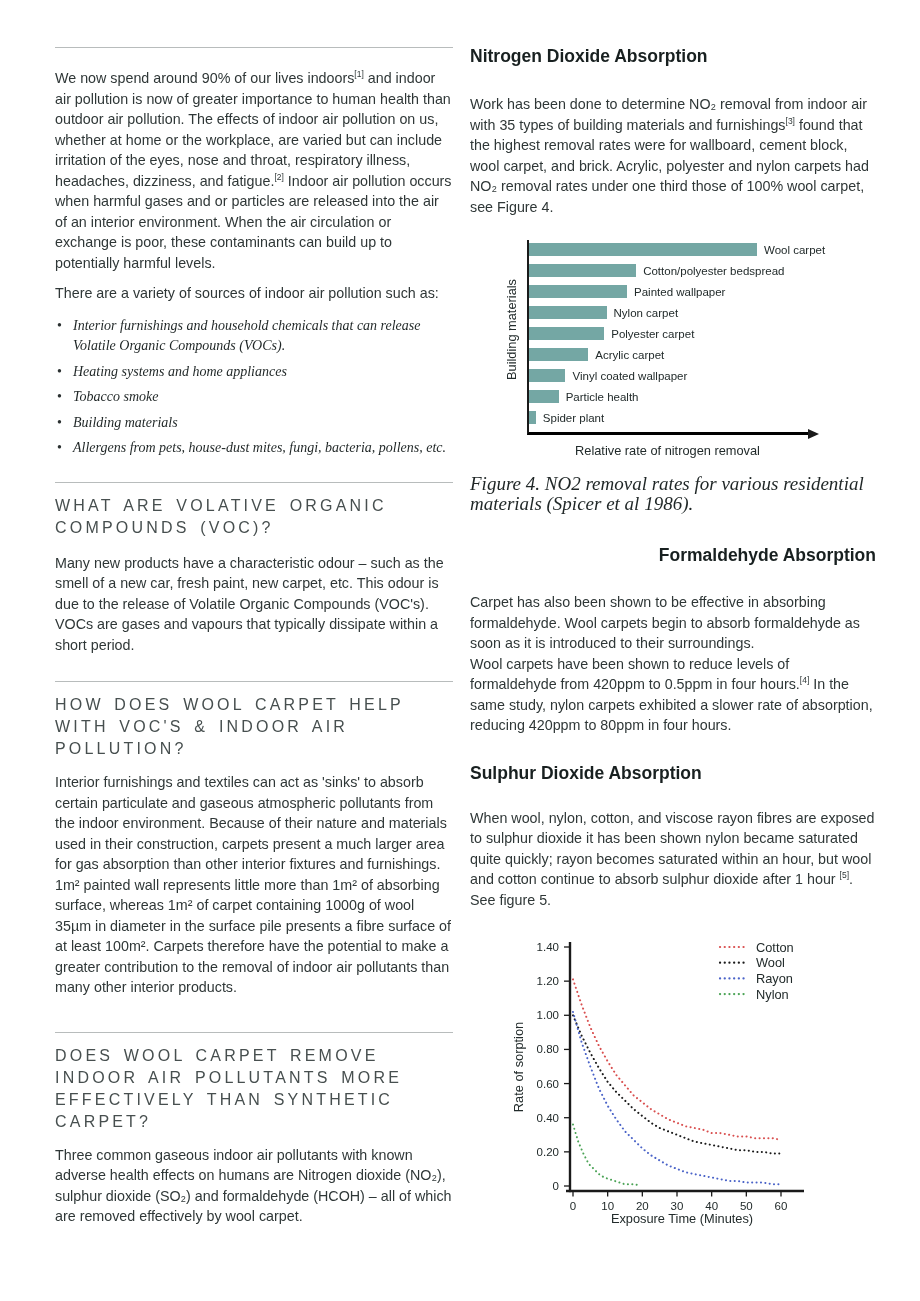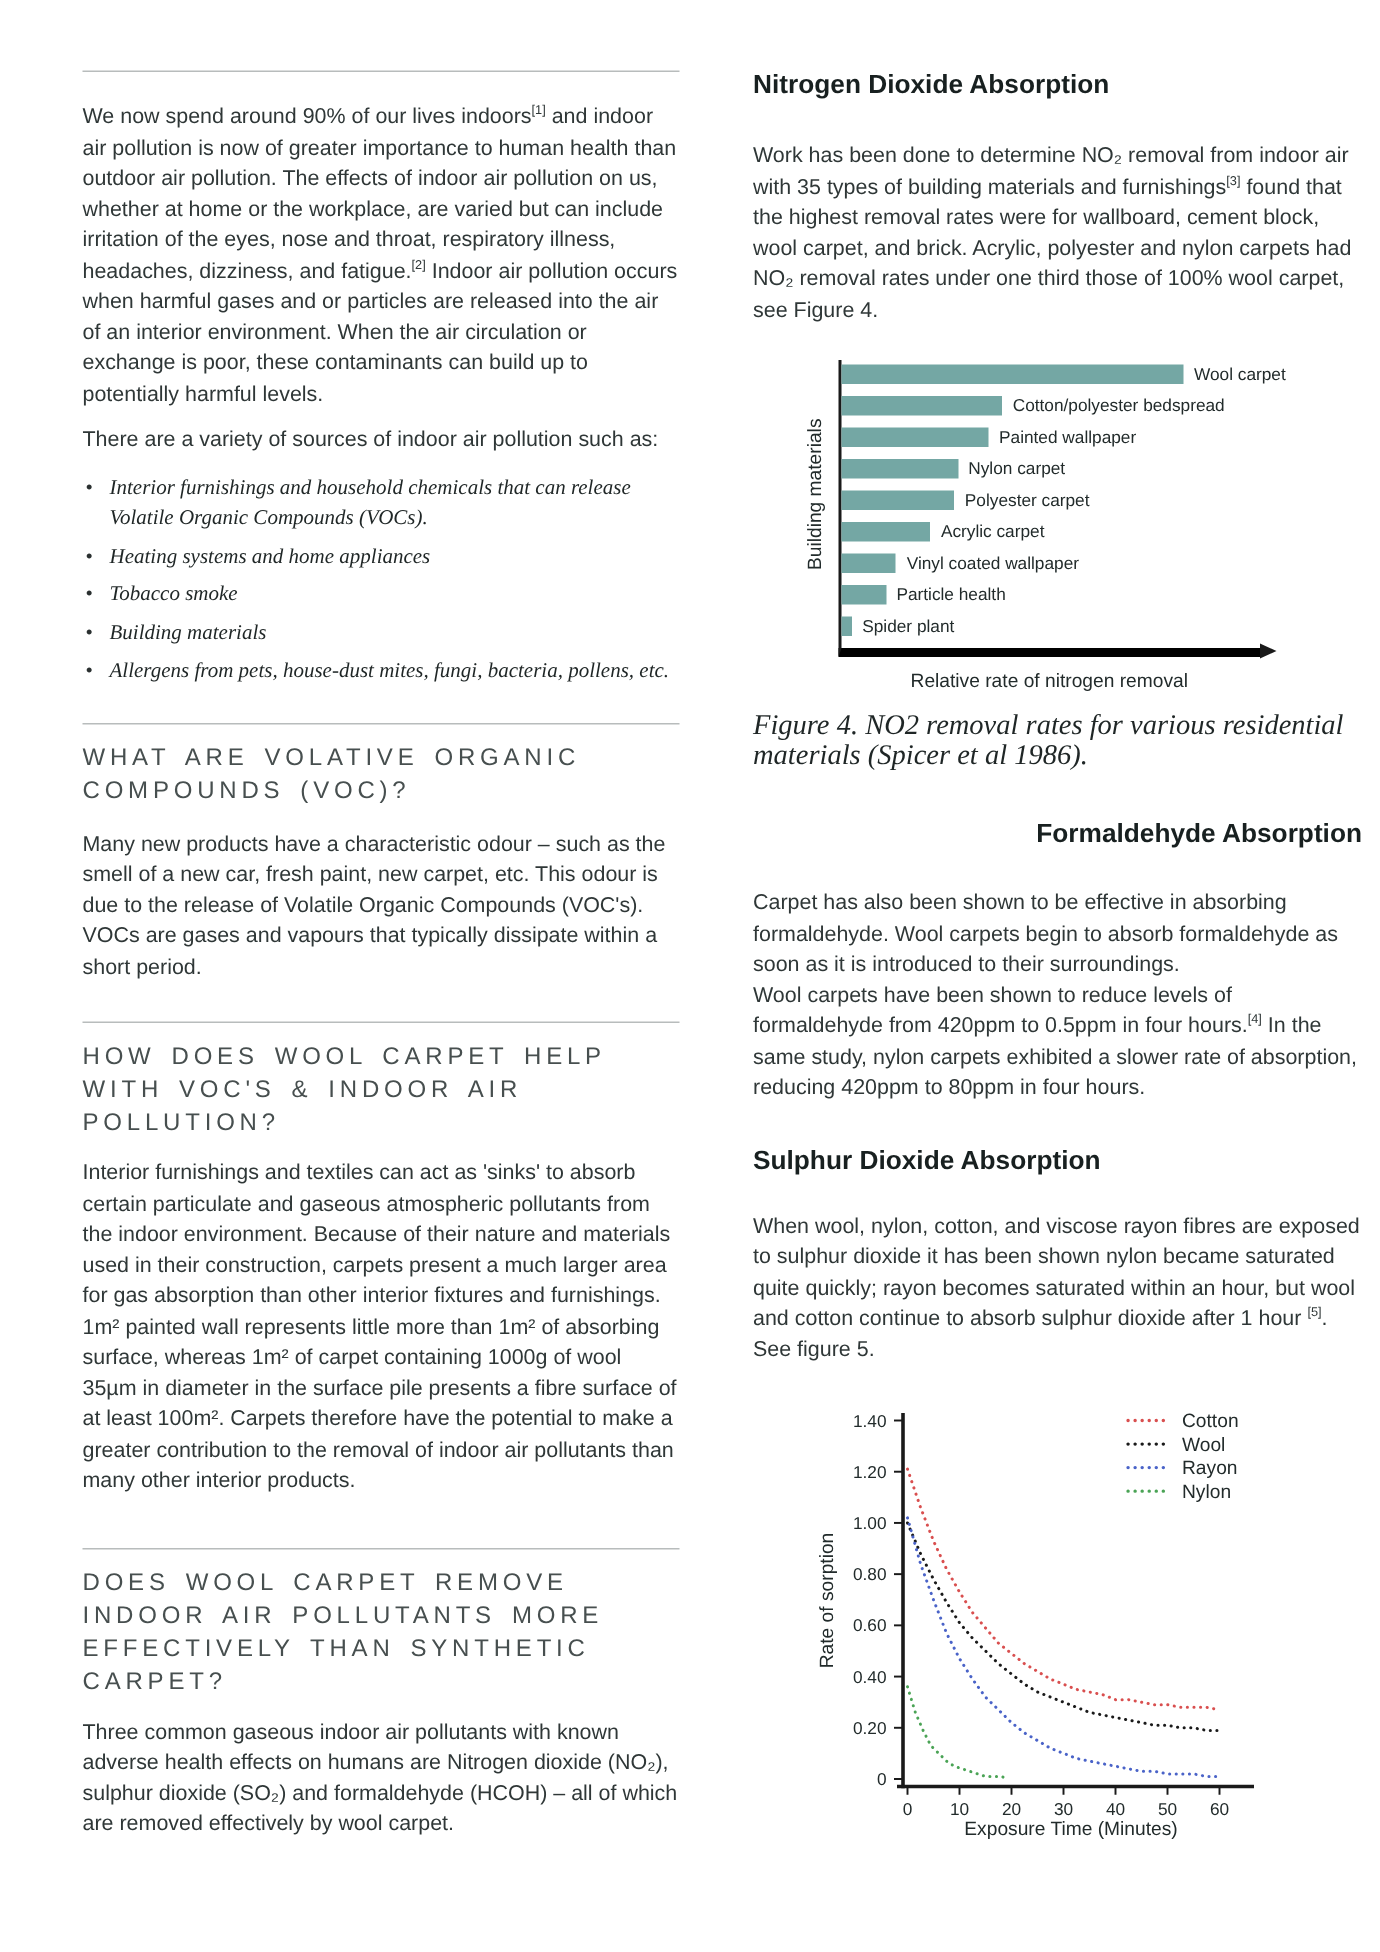--- a/index.html
+++ b/index.html
@@ -1,38 +1,38 @@
 <!DOCTYPE html>
 <html><head>
 <meta charset="utf-8">
 <style>
   html,body{margin:0;padding:0;background:#ffffff;}
   .page{position:relative;width:920px;height:1301px;background:#ffffff;overflow:hidden;
         font-family:"Liberation Sans",sans-serif;color:#2f3737;}
   .col-left{position:absolute;left:55px;top:40px;width:398px;}
-  .col-right{position:absolute;left:470px;top:45px;width:406px;margin-left:32px;}
+  .col-right{position:absolute;left:470px;top:45px;width:406px;}
   .rule{border:none;border-top:1px solid #b8bcbc;margin:0;}
   .lh{font-size:16px;font-weight:400;color:#474f4f;letter-spacing:3.2px;word-spacing:3px;
       line-height:22px;margin:12px 0 0;}
   .body-p{font-size:14.3px;line-height:20.5px;margin:14px 0 0;color:#2f3737;}
   sup{font-size:8.5px;vertical-align:super;line-height:0;letter-spacing:0;}
   ul.bullets{list-style:none;margin:12px 0 0;padding:0;
       font-family:"Liberation Serif","DejaVu Serif",serif;font-style:italic;
       font-size:14px;line-height:20.5px;color:#1f2626;}
   ul.bullets li{position:relative;padding-left:18px;margin-bottom:5px;}
   ul.bullets li::before{content:"•";position:absolute;left:2px;top:0;font-style:normal;color:#2a3030;}
   .rh{font-size:17.5px;font-weight:bold;color:#182020;margin:0;line-height:22px;}
   .caption{font-family:"Liberation Serif","DejaVu Serif",serif;font-style:italic;
       font-size:19px;line-height:20px;color:#1f2626;margin:16px 0 0;}
   
   .chart-bar{position:relative;margin-top:23px;height:218px;}
   .bar-ylabel{position:absolute;left:-24px;top:82px;width:130px;transform:rotate(-90deg);
       transform-origin:center;font-size:12.8px;color:#222b2b;text-align:center;}
   .bar-plot{position:relative;margin-left:57px;width:281px;height:192px;
-      border-left:2px solid #1a1a1a;border-bottom:6px solid #000000;}
+      border-left:2px solid #1a1a1a;border-bottom:3px solid #000000;}
   .bar-row{display:flex;align-items:center;margin-bottom:8px;height:13px;}
   #barRows{padding-top:3px;}
   .bar{height:13px;flex:0 0 auto;}
   .bar-label{font-size:11.5px;color:#222b2b;margin-left:7px;white-space:nowrap;}
   .bar-arrow{position:absolute;right:-9px;bottom:-7px;width:0;height:0;
       border-left:11px solid #1a1a1a;border-top:5.5px solid transparent;border-bottom:5.5px solid transparent;}
   .bar-xlabel{margin:8px 0 0 57px;width:281px;text-align:center;font-size:12.8px;color:#222b2b;}
   
   .chart-line{margin-top:24px;}
   svg text{font-family:"Liberation Sans",sans-serif;fill:#222b2b;font-size:11.5px;}

